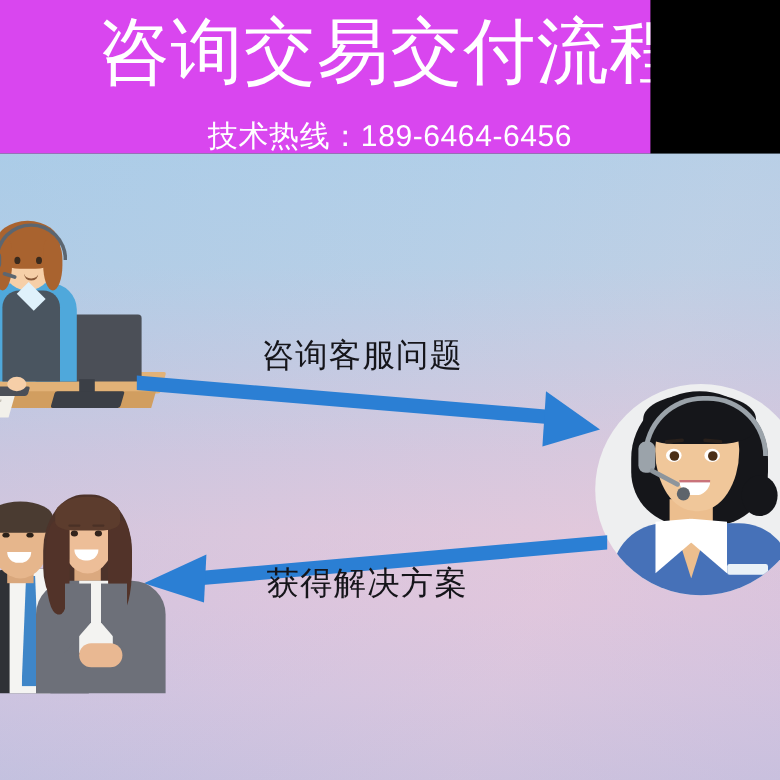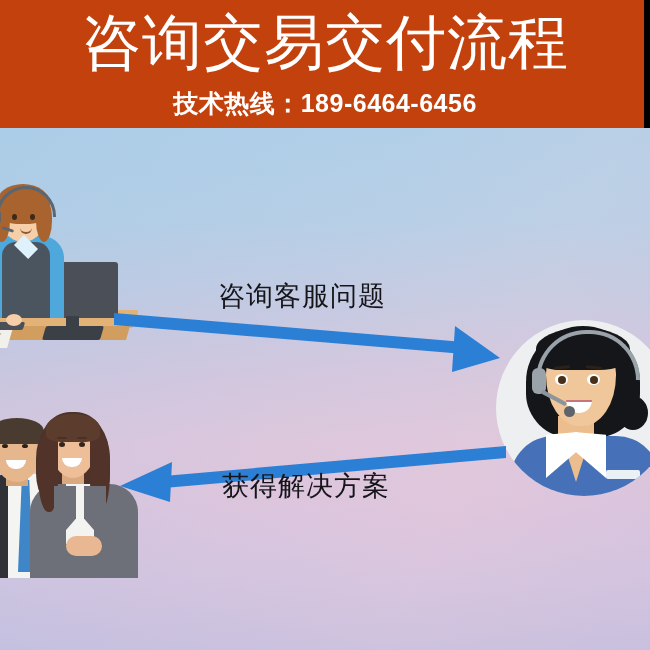--- a/index.html
+++ b/index.html
@@ -13,46 +13,46 @@
     height: 650px;
     overflow: hidden;
     font-family: "Liberation Sans", "DejaVu Sans", sans-serif;
     background: #000;
   }
 
   
   .header-band {
     position: absolute;
     left: 0; top: 0;
-    width: 644px;
+    width: 542px;
     height: 128px;
-    background: #c2410c;
+    background: #d946ef;
     overflow: hidden;
   }
   .header-title {
     position: absolute;
     left: 0; top: 6px;
     width: 650px;
     text-align: center;
     color: #ffffff;
     font-size: 60px;
     line-height: 74px;
     font-weight: 400;
     letter-spacing: 1px;
     white-space: nowrap;
   }
   .header-subtitle {
     position: absolute;
-    left: 0; top: 88px;
+    left: 0; top: 99px;
     width: 650px;
     text-align: center;
     color: #ffffff;
     font-size: 25px;
     line-height: 30px;
-    font-weight: bold;
+    font-weight: normal;
     letter-spacing: 0.5px;
     white-space: nowrap;
   }
 
   
   .stage {
     position: absolute;
     left: 0; top: 128px;
     width: 650px;
     height: 522px;

